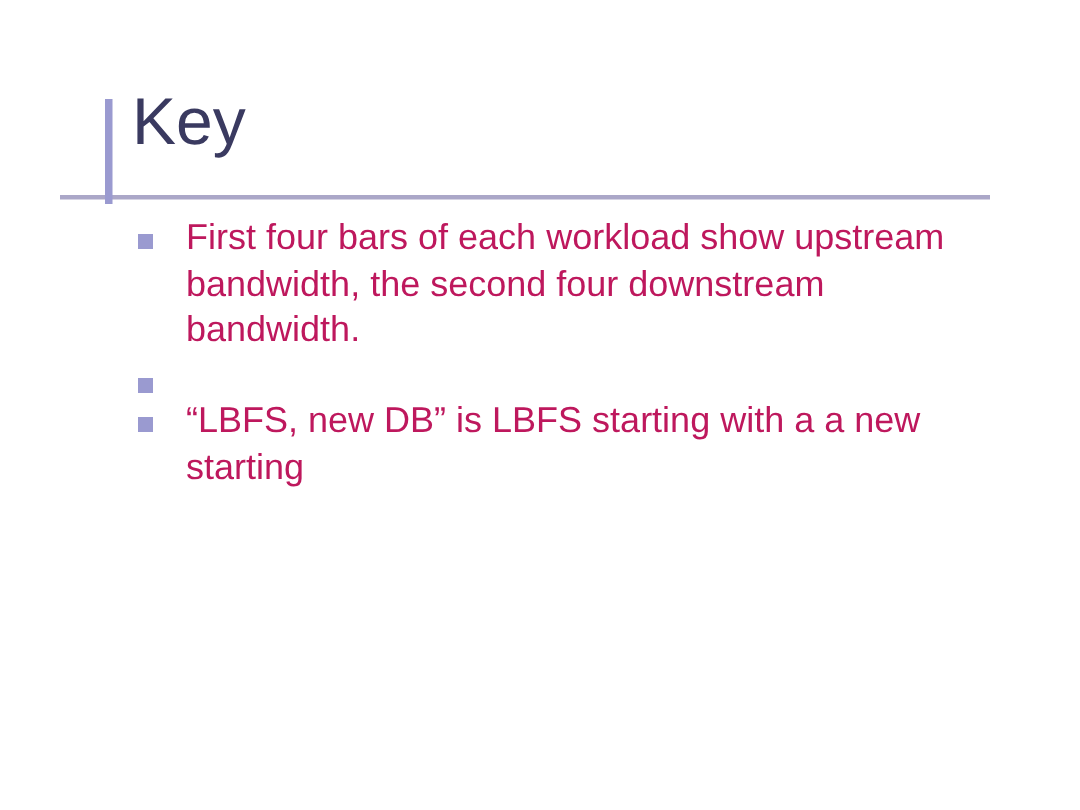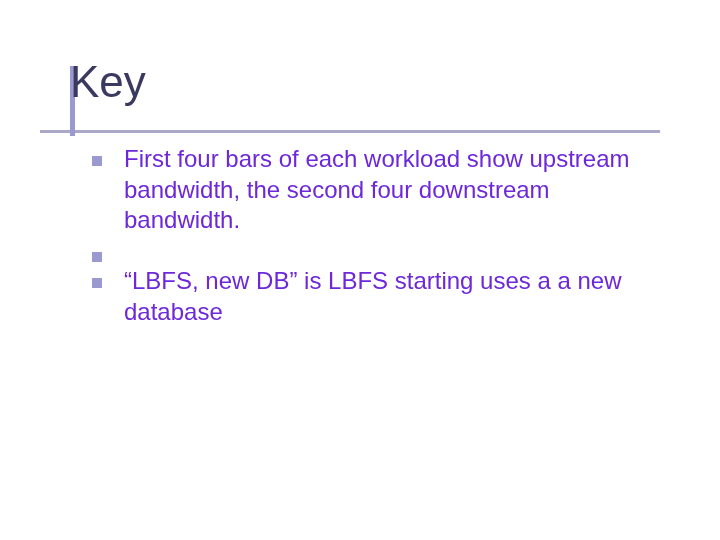--- a/index.html
+++ b/index.html
@@ -35,20 +35,21 @@
     top: 70px;
     height: 3px;
     width: 620px;
     background: #aba7c8;
     z-index: 1;
   }
   .title {
     font-size: 44px;
     font-weight: 400;
     color: #3a3a60;
+    padding-left: 18px;
     font-family: Verdana, sans-serif;
     position: relative;
     z-index: 3;
     line-height: 1;
   }
   .body {
     margin-top: 40px;
     margin-left: 92px;
     margin-right: 50px;
   }
@@ -61,21 +62,21 @@
     width: 10px;
     height: 10px;
     background: #9a9ad0;
     margin-top: 12px;
     margin-right: 22px;
     flex: 0 0 auto;
   }
   .text {
     font-size: 24px;
     line-height: 1.28;
-    color: #6d28d9;
+    color: #be185d;
     font-family: Verdana, Arial, sans-serif;
   }
 </style>
 </head>
 <body>
 
 <div class="slide">
   <div class="title-wrap">
     <div class="accent-v"></div>
     <div class="accent-h"></div>
@@ -85,16 +86,16 @@
   <div class="body">
     <div class="item">
       <div class="bullet"></div>
       <div class="text">First four bars of each workload show upstream bandwidth, the second four downstream bandwidth.</div>
     </div>
     <div class="item">
       <div class="bullet"></div>
     </div>
     <div class="item">
       <div class="bullet"></div>
-      <div class="text">“LBFS, new DB” is LBFS starting uses a a new database</div>
+      <div class="text">“LBFS, new DB” is LBFS starting with a a new starting</div>
     </div>
   </div>
 </div>
 
 </body></html>

